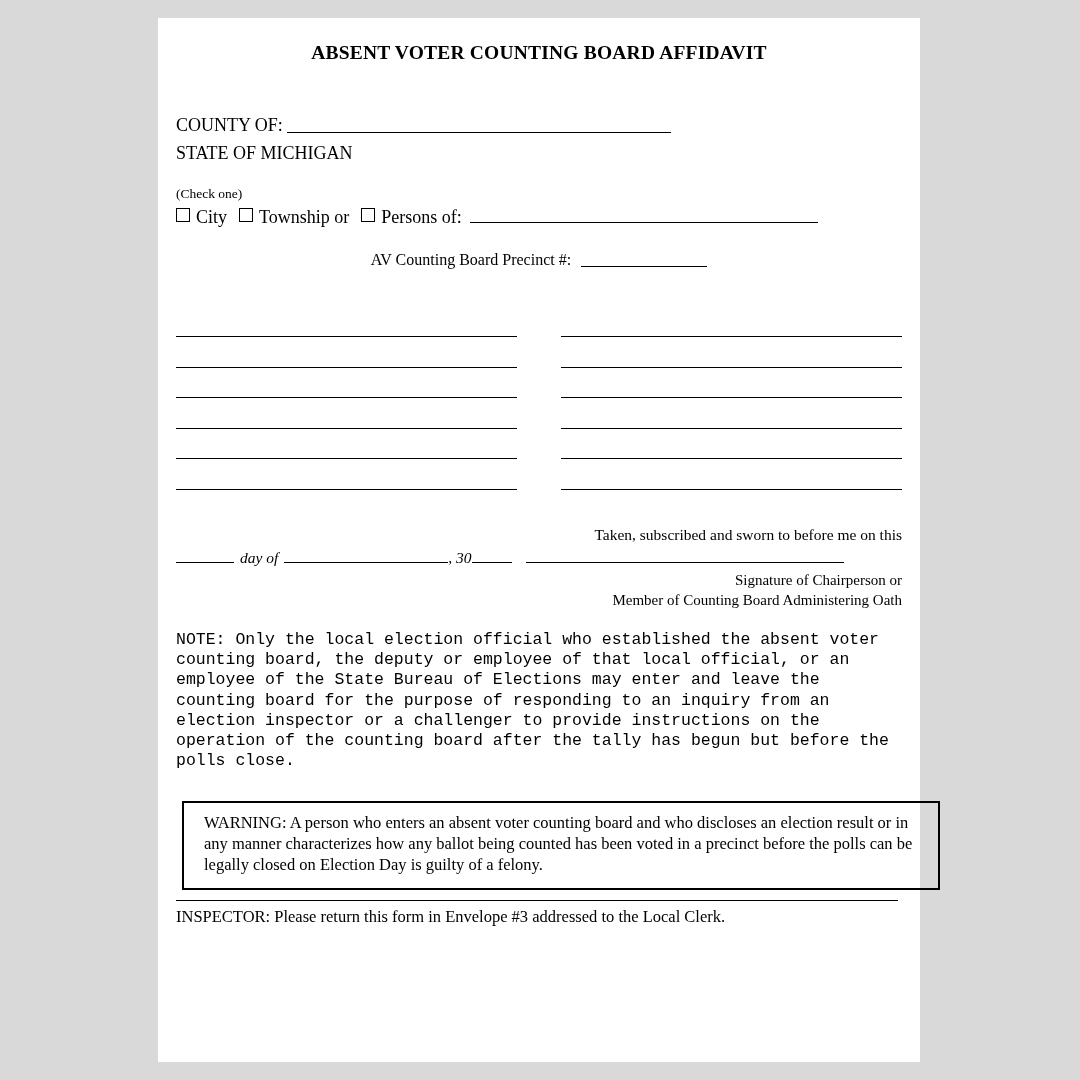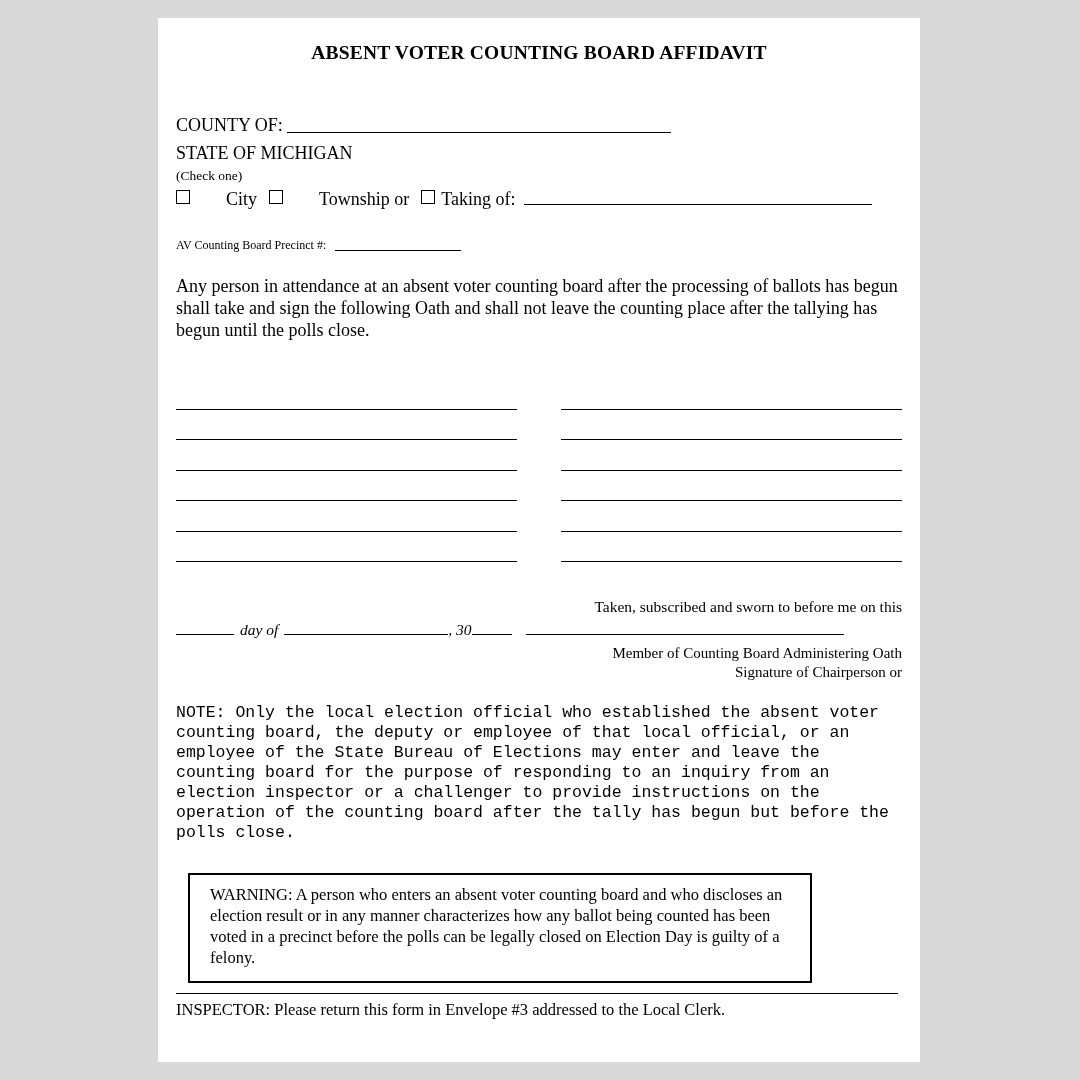--- a/index.html
+++ b/index.html
@@ -44,43 +44,44 @@
   }
   .rule-inline {
     display: inline-block;
     border-bottom: 1.4px solid #000;
     vertical-align: baseline;
     height: 1em;
     margin-bottom: -2px;
   }
   .check-label {
     font-size: 13.5px;
-    margin-top: 0;
+    margin-top: 18px;
   }
   .check-row {
     font-size: 18px;
     margin-top: 2px;
     display: flex;
     align-items: baseline;
     flex-wrap: nowrap;
   }
   .chk {
     display: inline-block;
     width: 12px;
     height: 12px;
     border: 1.6px solid #000;
     margin-right: 6px;
     position: relative;
     top: -1px;
     flex: none;
   }
-  .chk-text { margin-right: 12px; margin-left: 30px; }
+  .chk-text { margin-right: 12px; }
   .precinct-row {
-    font-size: 12px;
-    margin-top: 28px;
+    font-size: 16px;
+    margin-top: 22px;
+    text-align: center;
   }
   .para {
     font-size: 18px;
     line-height: 1.23;
     margin-top: 22px;
     text-align: left;
   }
   .sig-heading {
     text-align: center;
     font-size: 18px;
@@ -117,22 +118,22 @@
     margin-top: 2px;
   }
   .note {
     margin-top: 20px;
     font-size: 16.5px;
     line-height: 1.22;
     font-family: Liberation Mono, monospace;
   }
   .warning-box {
     margin-top: 30px;
-    margin-left: 12px;
-    width: 624px;
+    margin-left: 6px;
+    width: 758px;
     border: 2px solid #000;
     box-sizing: border-box;
     padding: 10px 18px 12px 20px;
     font-size: 16.5px;
     line-height: 1.27;
   }
   .inspector {
     margin-top: 10px;
     font-size: 16.5px;
     border-top: 1.2px solid #000;
@@ -158,30 +159,29 @@
     </div>
 
     <div class="check-label">(Check one)</div>
 
     <div class="check-row">
       <span class="chk"></span>
       <span class="chk-text">City</span>
       <span class="chk"></span>
       <span class="chk-text">Township or</span>
       <span class="chk"></span>
-      <span>Taking of:</span>
+      <span>Persons of:</span>
       <span class="rule-inline" style="width:348px; margin-left:8px;"></span>
     </div>
 
     <div class="precinct-row">
       <span>AV Counting Board Precinct #:</span>
       <span class="rule-inline" style="width:126px; margin-left:6px;"></span>
     </div>
 
-    <div class="para">Any person in attendance at an absent voter counting board after the processing of ballots has begun shall take and sign the following Oath and shall not leave the counting place after the tallying has begun until the polls close.</div>
 
 
 
     <div class="sig-grid">
       <div class="sig-col">
         <div class="sig-line"></div>
         <div class="sig-line"></div>
         <div class="sig-line"></div>
         <div class="sig-line"></div>
         <div class="sig-line"></div>
@@ -201,22 +201,22 @@
       <div>Taken, subscribed and sworn to before me on this</div>
       <div class="sworn-row2">
         <span class="rule-inline" style="width:58px;"></span>
         <span style="margin:0 6px;">day of</span>
         <span class="rule-inline" style="width:164px;"></span>
         <span>, 30</span>
         <span class="rule-inline" style="width:40px;"></span>
         <span class="rule-inline" style="width:318px; margin-left:14px;"></span>
       </div>
       <div class="chair-caption">
+        <div>Signature of Chairperson or</div>
         <div>Member of Counting Board Administering Oath</div>
-        <div>Signature of Chairperson or</div>
       </div>
     </div>
 
     <div class="note">NOTE:  Only the local election official who established the absent voter counting board, the deputy or employee of that local official, or an employee of the State Bureau of Elections may enter and leave the counting board for the purpose of responding to an inquiry from an election inspector or a challenger to provide instructions on the operation of the counting board after the tally has begun but before the polls close.</div>
 
     <div class="warning-box">WARNING:  A person who enters an absent voter counting board and who discloses an election result or in any manner characterizes how any ballot being counted has been voted in a precinct before the polls can be legally closed on Election Day is guilty of a felony.</div>
 
     <div class="inspector">INSPECTOR:  Please return this form in Envelope #3 addressed to the Local Clerk.</div>
 
   </div>

